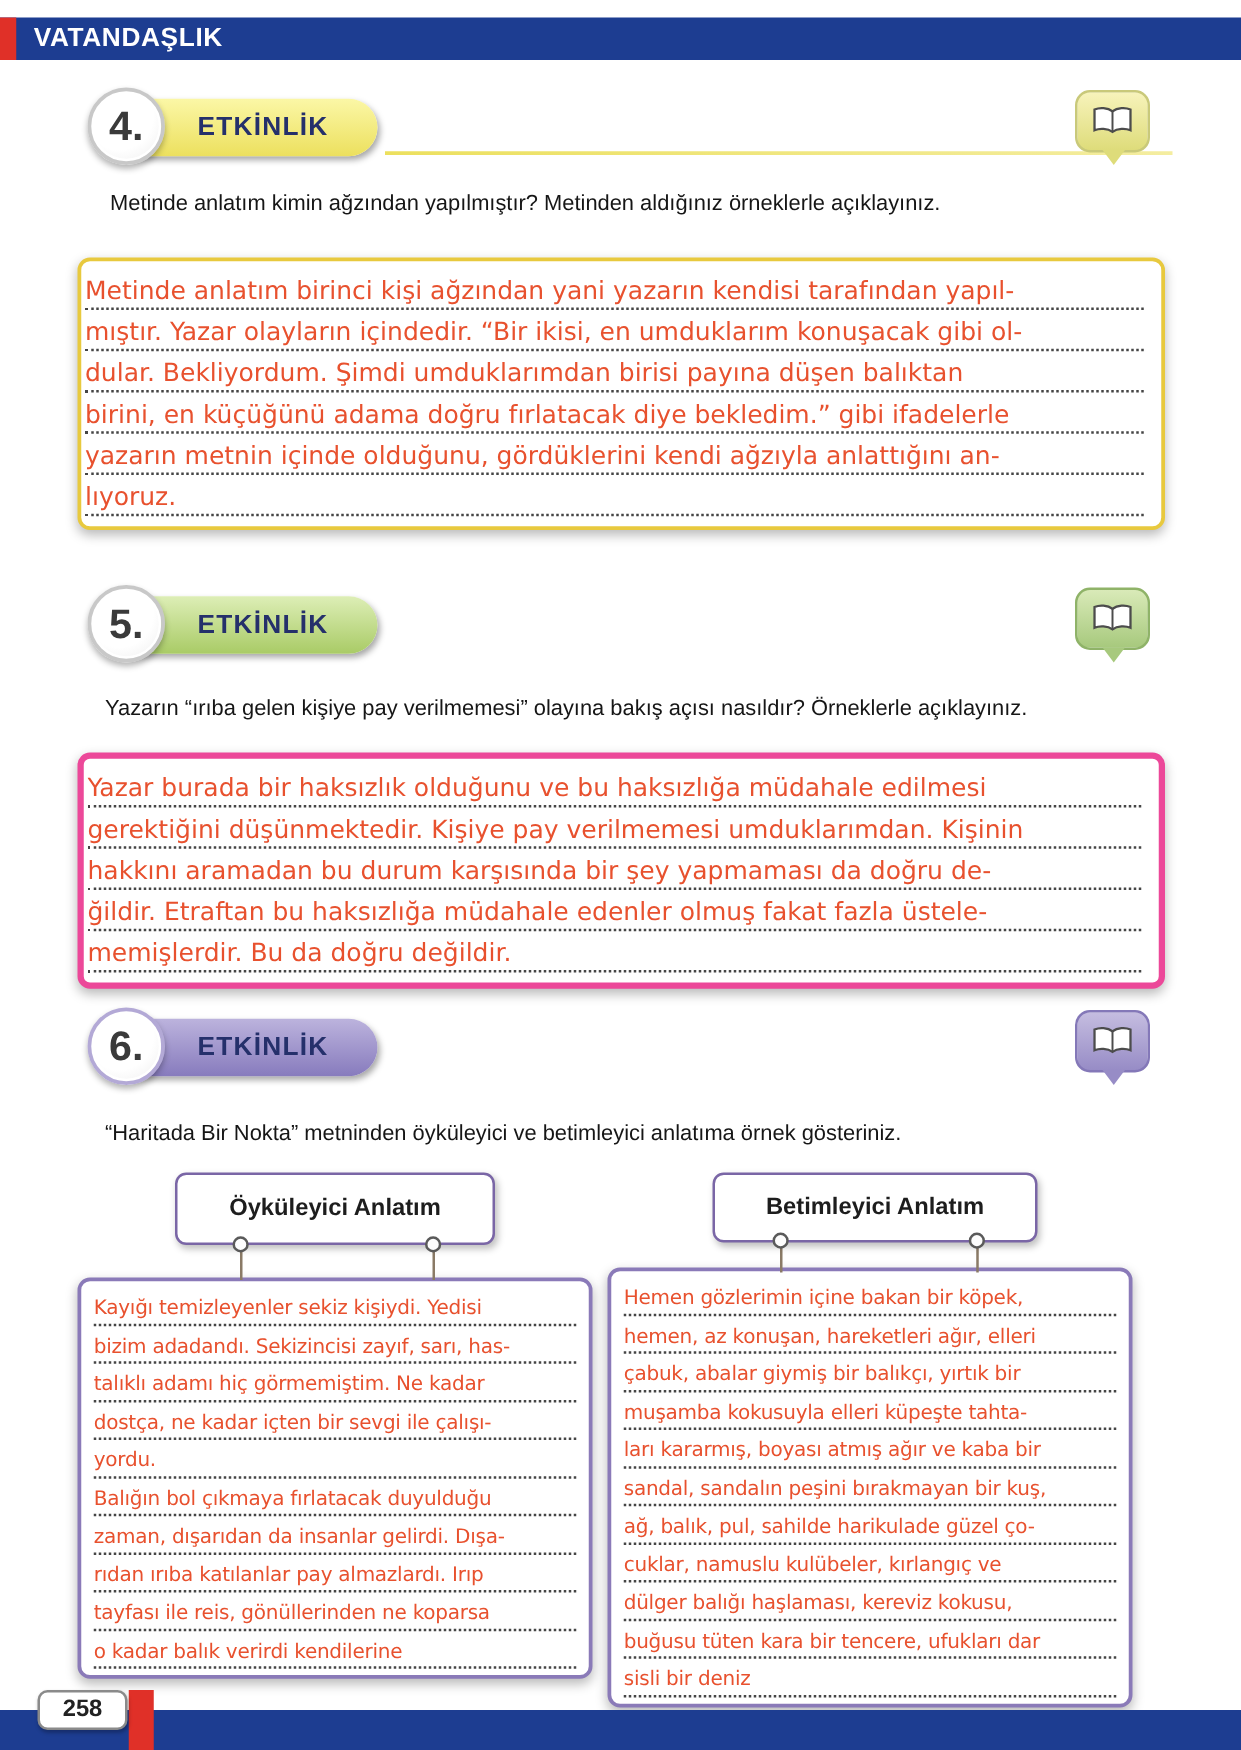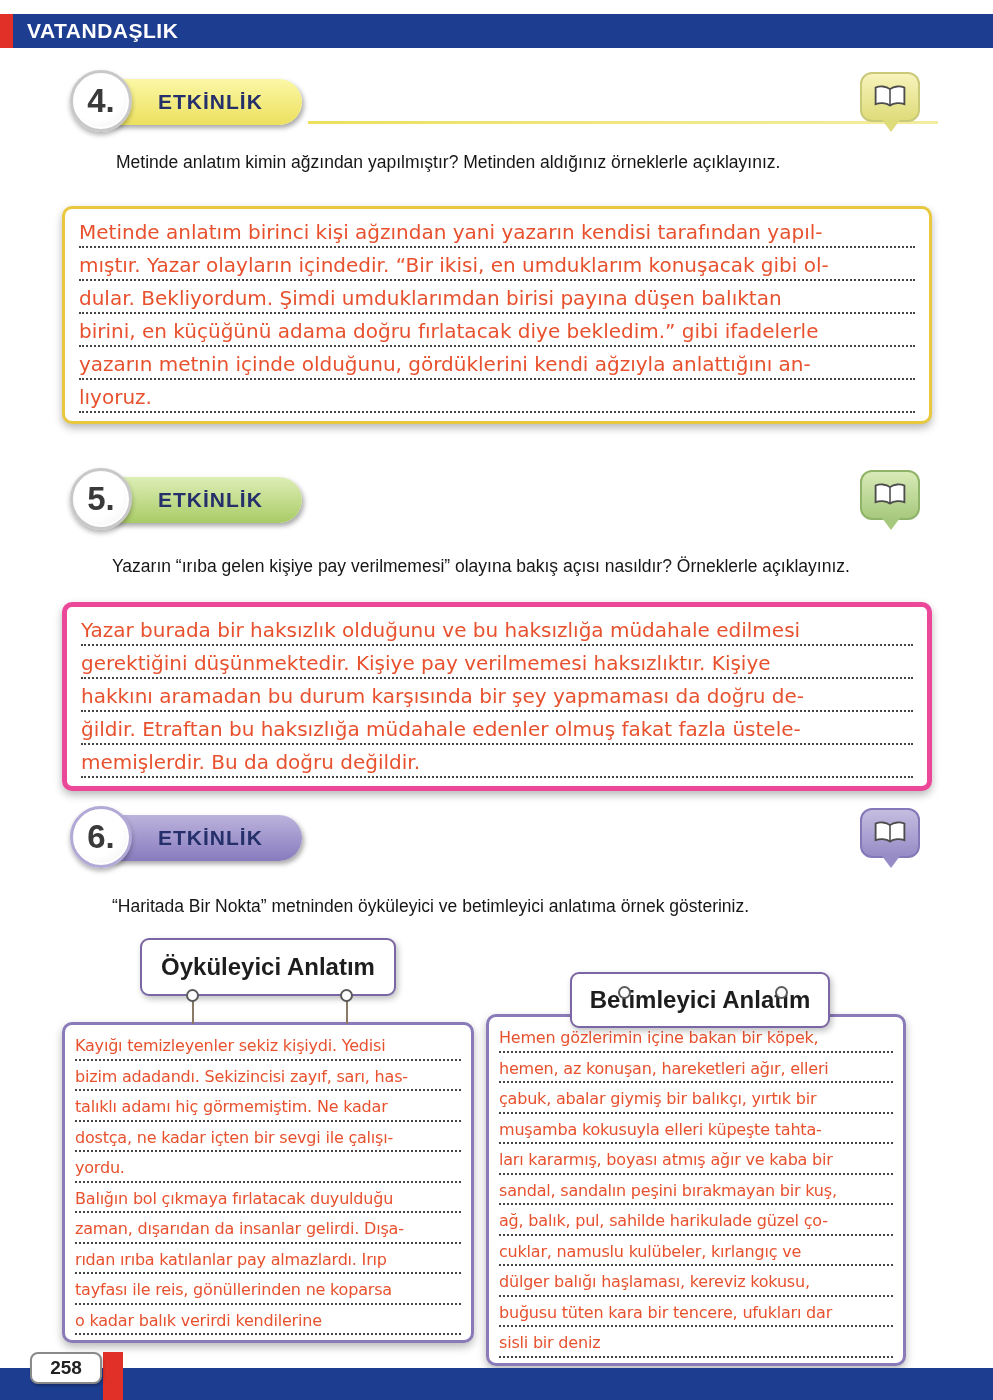--- a/index.html
+++ b/index.html
@@ -26,35 +26,35 @@
   .bubble { position:absolute; right:18px; top:2px; width:60px; height:50px; border-radius:12px; display:flex; align-items:center; justify-content:center; z-index:1; }
   .a4 .bubble { background:linear-gradient(180deg,#f7f3bb,#dedc7a); border:2px solid #c9c97a; }
   .a5 .bubble { background:linear-gradient(180deg,#d9eab8,#a7c97d); border:2px solid #8fb368; }
   .a6 .bubble { background:linear-gradient(180deg,#c5bde0,#978cc6); border:2px solid #8478b8; }
   .bubble .tail { position:absolute; bottom:-12px; left:20px; width:0; height:0; border-left:9px solid transparent; border-right:9px solid transparent; }
   .a4 .tail { border-top:12px solid #dedc7a; }
   .a5 .tail { border-top:12px solid #a7c97d; }
   .a6 .tail { border-top:12px solid #978cc6; }
 
   
-  .question { position:absolute; font-size:17.5px; color:#161616;margin-left:28px; }
+  .question { position:absolute; font-size:17.5px; color:#161616; }
   .q4 { top:152px; left:88px; }
   .q5 { top:556px; left:84px; }
   .q6 { top:896px; left:84px; }
 
   
-  .ansbox { position:absolute; left:62px; width:870px; background:#ffffff; border-radius:10px; box-shadow:0 4px 9px rgba(0,0,0,.28); padding:6px 14px 8px 14px; }
+  .ansbox { position:absolute; left:62px; width:870px; background:#ffffff; border-radius:10px; box-shadow:0 4px 9px rgba(0,0,0,.28); padding:6px 14px 8px 3px; }
   .box4 { top:206px; border:3px solid #e8c93e; }
   .box5 { top:602px; border:5px solid #ec4899; }
   .ln { height:33px; line-height:34px; border-bottom:2px dotted #454545; font-family:"DejaVu Sans", sans-serif; font-size:20px; color:#e8512e; white-space:nowrap; overflow:hidden; }
 
   
-  .titlebox { position:absolute; background:#ffffff; border:2px solid #7a66a6; border-radius:9px; box-shadow:2px 3px 6px rgba(0,0,0,.25); display:flex; align-items:center; justify-content:center; font-weight:bold; font-size:24px; color:#1d1d1d; z-index:4; }
+  .titlebox { position:absolute; background:#ffffff; border:2px solid #7a66a6; border-radius:9px; box-shadow:2px 3px 6px rgba(0,0,0,.25); display:flex; align-items:center; justify-content:center; font-weight:bold; font-size:19px; color:#1d1d1d; z-index:4; }
   .tb-left  { left:140px; top:938px; width:256px; height:58px; }
-  .tb-right { left:570px; top:938px; width:260px; height:56px;margin-top:34px; }
+  .tb-right { left:570px; top:938px; width:260px; height:56px; }
   .pin { position:absolute; width:13px; height:13px; border:2.5px solid #5a5a5a; border-radius:50%; background:#fdfdfd; z-index:5; }
   .pin1 { left:186px; top:989px; } .pin2 { left:340px; top:989px; }
   .pin3 { left:618px; top:986px; } .pin4 { left:775px; top:986px; }
   .string { position:absolute; width:2px; background:#8a7a66; z-index:3; }
   .st1 { left:192px; top:998px; height:26px; } .st2 { left:346px; top:998px; height:26px; }
   .st3 { left:624px; top:996px; height:22px; } .st4 { left:781px; top:996px; height:22px; }
   .act6box { position:absolute; background:#ffffff; border:3px solid #8a7ab8; border-radius:10px; box-shadow:0 4px 9px rgba(0,0,0,.28); padding:5px 10px; }
   .b6-left  { left:62px;  top:1022px; width:412px; }
   .b6-right { left:486px; top:1014px; width:420px; }
   .act6box .ln { height:30.5px; line-height:31px; font-size:16px; letter-spacing:-.2px; }
@@ -115,21 +115,21 @@
         <path d="M13 3 L13 15.5" stroke="#4c4c4c" stroke-width="1.2" fill="none"></path>
       </svg>
       <div class="tail"></div>
     </div>
   </div>
 
   <p class="question q5">Yazarın “ırıba gelen kişiye pay verilmemesi” olayına bakış açısı nasıldır? Örneklerle açıklayınız.</p>
 
   <div class="ansbox box5">
     <div class="ln">Yazar burada bir haksızlık olduğunu ve bu haksızlığa müdahale edilmesi</div>
-    <div class="ln">gerektiğini düşünmektedir. Kişiye pay verilmemesi haksızlıktır. Kişiye</div>
+    <div class="ln">gerektiğini düşünmektedir. Kişiye pay verilmemesi umduklarımdan. Kişinin</div>
     <div class="ln">hakkını aramadan bu durum karşısında bir şey yapmaması da doğru de-</div>
     <div class="ln">ğildir. Etraftan bu haksızlığa müdahale edenler olmuş fakat fazla üstele-</div>
     <div class="ln">memişlerdir. Bu da doğru değildir.</div>
   </div>
 
   <div class="act-row a6">
     <div class="pill">
       <span>ETKİNLİK</span>
     </div>
     <div class="num-circle">

